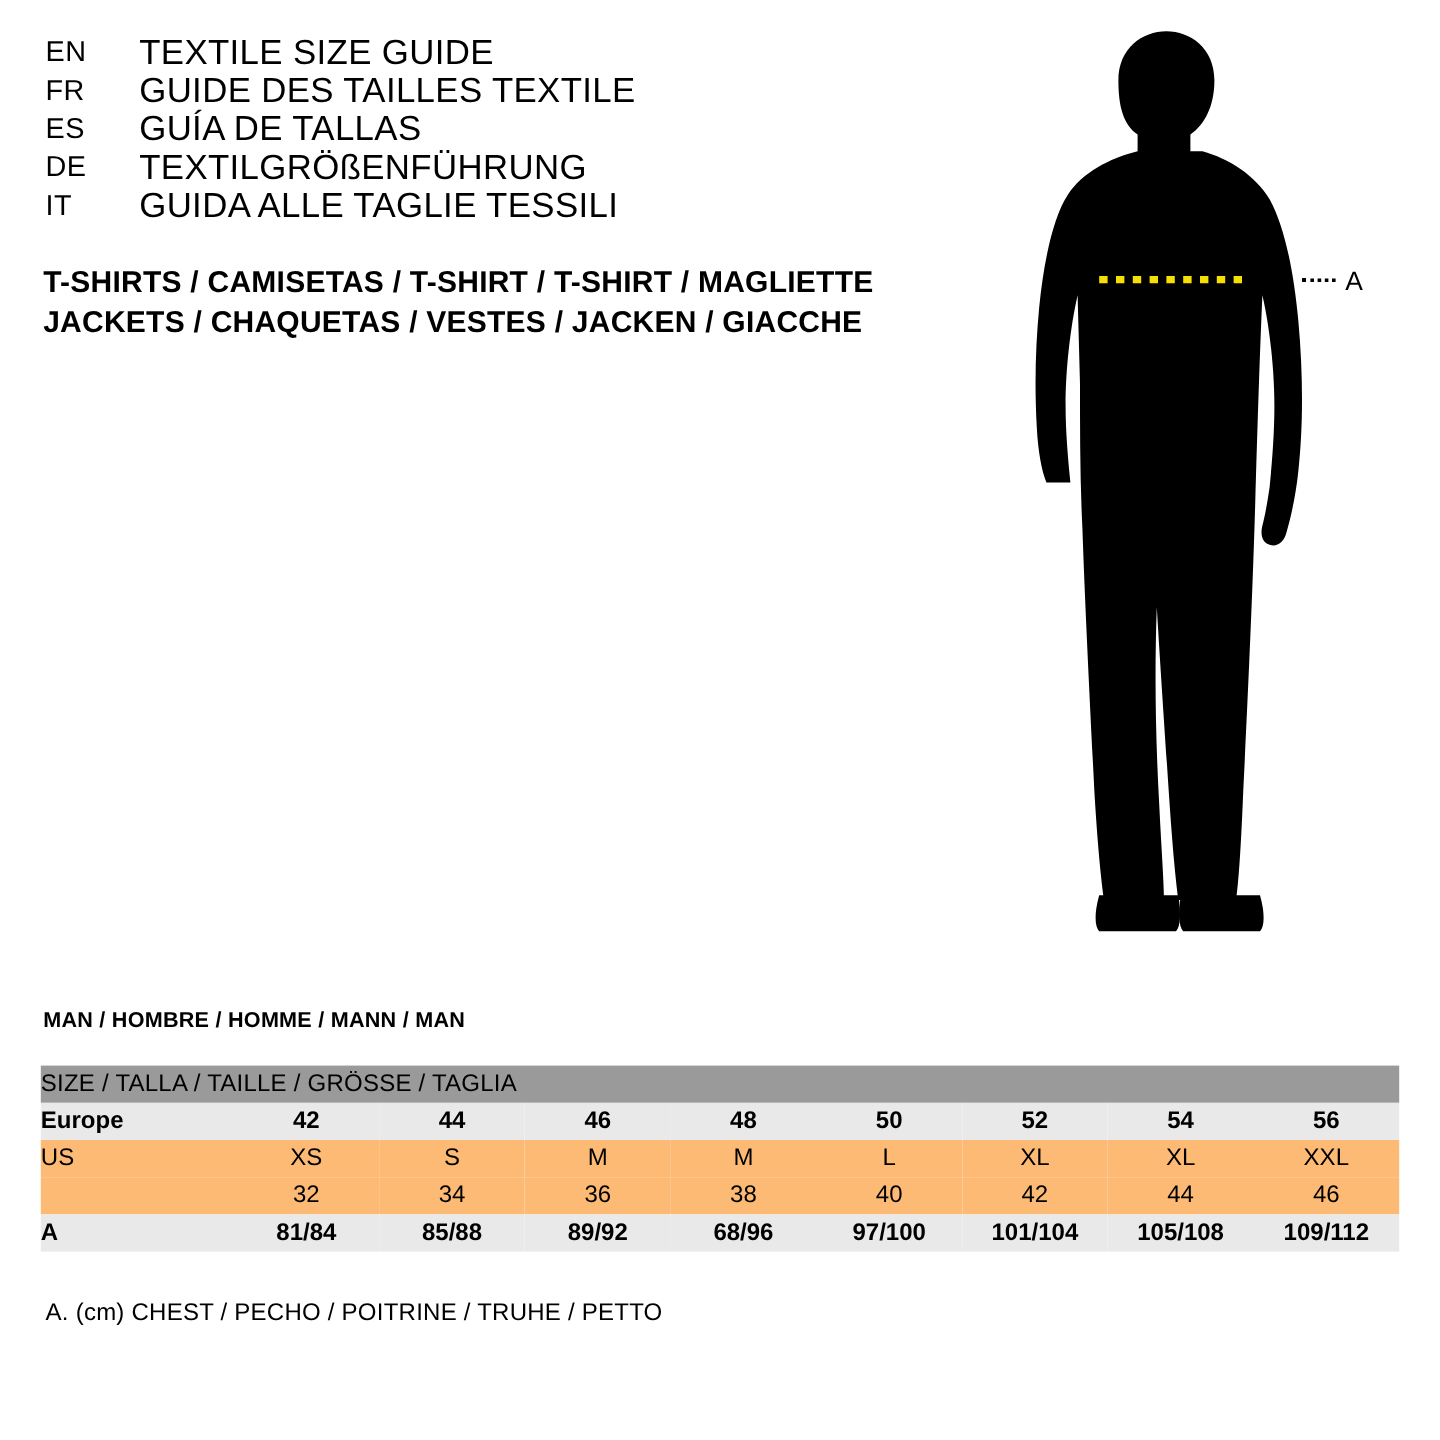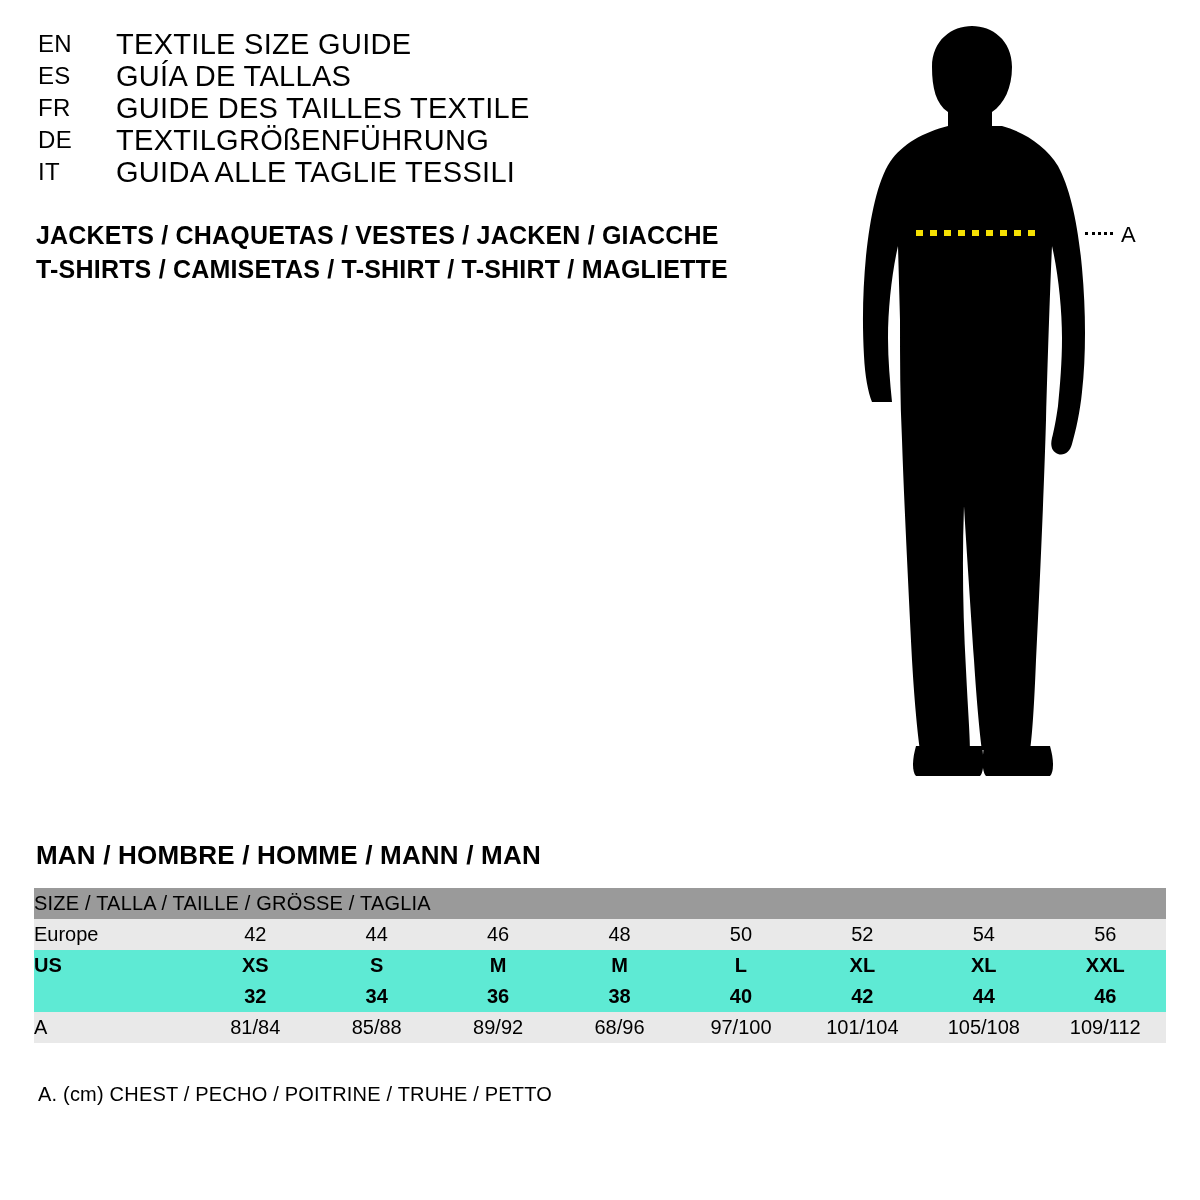--- a/index.html
+++ b/index.html
@@ -78,21 +78,21 @@
     width: 28px;
     height: 0;
     border-top: 3px dotted #000;
   }
 
   
   .section-title {
     position: absolute;
     left: 36px;
     top: 840px;
-    font-size: 26px;
+    font-size: 18px;
     font-weight: bold;
     letter-spacing: 0.2px;
   }
 
   table.size-table {
     position: absolute;
     left: 34px;
     top: 888px;
     width: 1132px;
     border-collapse: collapse;
@@ -107,24 +107,24 @@
     background: #9a9a9a;
     color: #000;
   }
   .row-head td {
     font-size: 20px;
     padding-left: 8px;
     letter-spacing: 0.2px;
   }
   .row-light {
     background: #e9e9e9;
+    font-weight: bold;
   }
   .row-dark {
-    background: #5eead4;
-    font-weight: bold;
+    background: #fdba74;
   }
   .cell-label {
     padding-left: 8px;
     text-align: left;
     width: 160px;
   }
   .cell-val {
     text-align: center;
     width: 121px;
   }
@@ -139,40 +139,40 @@
 </style>
 </head>
 <body>
 
 <div class="lang-block">
   <div class="lang-row">
     <span class="lang-code">EN</span>
     <span class="lang-text">TEXTILE SIZE GUIDE</span>
   </div>
   <div class="lang-row">
+    <span class="lang-code">FR</span>
+    <span class="lang-text">GUIDE DES TAILLES TEXTILE</span>
+  </div>
+  <div class="lang-row">
     <span class="lang-code">ES</span>
     <span class="lang-text">GUÍA DE TALLAS</span>
   </div>
   <div class="lang-row">
-    <span class="lang-code">FR</span>
-    <span class="lang-text">GUIDE DES TAILLES TEXTILE</span>
-  </div>
-  <div class="lang-row">
     <span class="lang-code">DE</span>
     <span class="lang-text">TEXTILGRÖßENFÜHRUNG</span>
   </div>
   <div class="lang-row">
     <span class="lang-code">IT</span>
     <span class="lang-text">GUIDA ALLE TAGLIE TESSILI</span>
   </div>
 </div>
 
 <div class="category-block">
+  <div class="category-line">T-SHIRTS / CAMISETAS / T-SHIRT / T-SHIRT / MAGLIETTE</div>
   <div class="category-line">JACKETS / CHAQUETAS / VESTES / JACKEN / GIACCHE</div>
-  <div class="category-line">T-SHIRTS / CAMISETAS / T-SHIRT / T-SHIRT / MAGLIETTE</div>
 </div>
 
 <div class="figure-wrap">
   <svg width="360" height="760" viewBox="0 0 360 760" xmlns="http://www.w3.org/2000/svg" aria-hidden="true">
     <g fill="#000000">
 
       <path d="M112 47 C112 20 132 6 152 6 C172 6 192 20 192 47 C192 68 184 84 172 92
                L172 110 L128 110 L128 92 C116 84 112 68 112 47 Z"></path>
 
       <path d="M128 106

